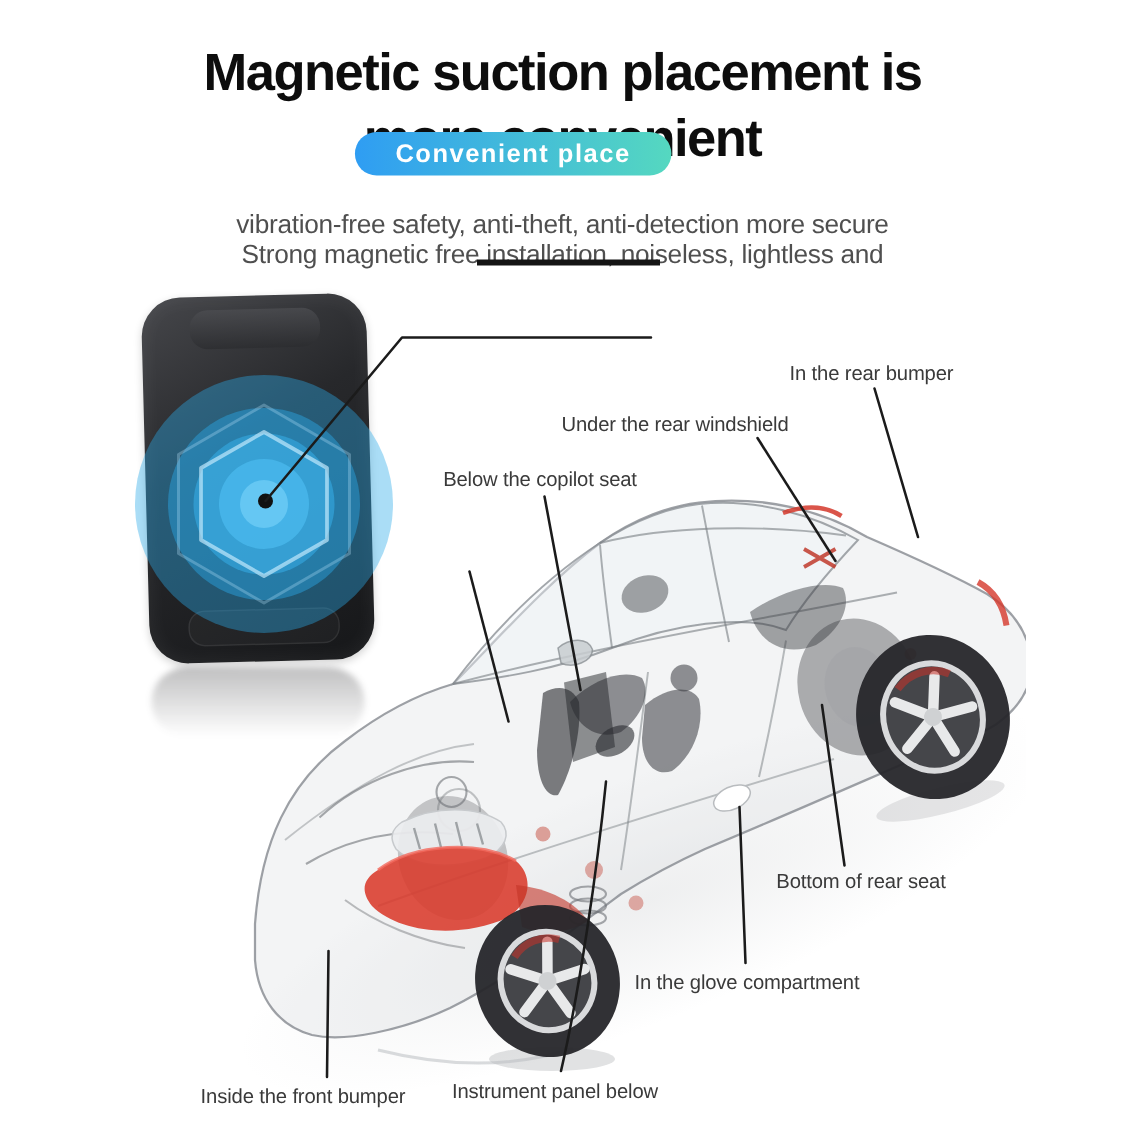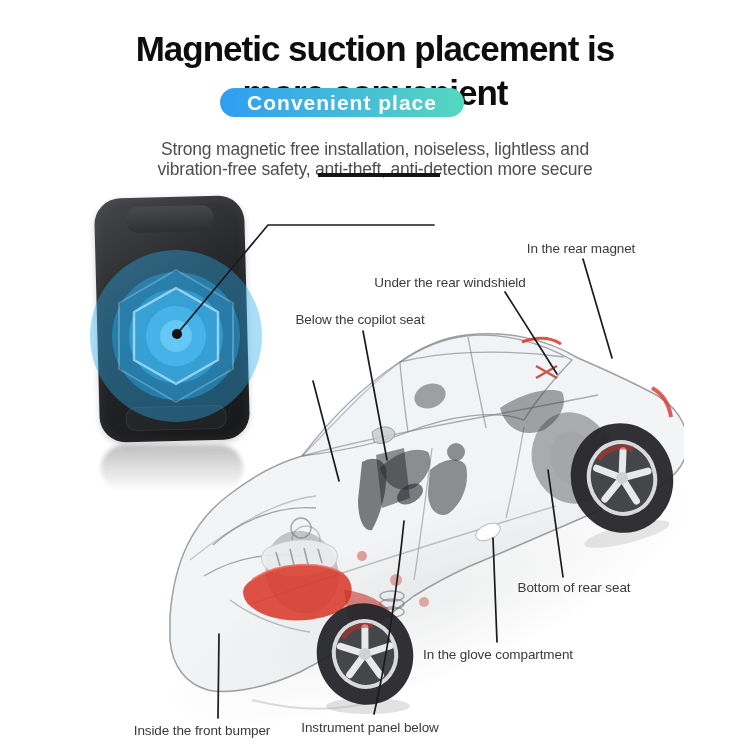--- a/index.html
+++ b/index.html
@@ -10,21 +10,21 @@
   
   .title{
     position:absolute;top:4px;left:0;width:750px;text-align:center;
     font-size:35px;line-height:44px;font-weight:bold;color:#0d0d0d;letter-spacing:-1px;
   }
   .title span{display:block;}
   .badge{
     position:absolute;top:88px;left:50%;transform:translateX(-50%);
     height:29px;line-height:29px;padding:0 27px;border-radius:15px;
     background:linear-gradient(90deg,#2f9df3 0%,#55d8c0 100%);
-    color:#ffffff;font-size:21px;font-weight:bold;letter-spacing:1px;white-space:nowrap;
+    color:#ffffff;font-size:17px;font-weight:bold;letter-spacing:1px;white-space:nowrap;
   }
   .subtitle{
     position:absolute;top:121px;left:0;width:750px;text-align:center;
     font-size:17.5px;line-height:20px;color:#4f4f4f;letter-spacing:-0.2px;
   }
   .subtitle span{display:block;}
   .divider{position:absolute;top:173px;left:318px;width:122px;height:4px;background:#141414;}
 
   
   .device{
@@ -63,22 +63,22 @@
 <body>
 
 <div class="stage">
 
   <h1 class="title">
     <span>Magnetic suction placement is</span>
     <span>more convenient</span>
   </h1>
   <div class="badge">Convenient place</div>
   <p class="subtitle">
+    <span>vibration-free safety, anti-theft, anti-detection more secure</span>
     <span>Strong magnetic free installation, noiseless, lightless and</span>
-    <span>vibration-free safety, anti-theft, anti-detection more secure</span>
   </p>
   <div class="divider"></div>
 
   <div class="device-reflection"></div>
   <div class="device"></div>
 
   <svg class="scene" viewBox="0 0 750 750" aria-hidden="true">
 
     <defs>
       <radialGradient id="shadowGrad" cx="50%" cy="50%" r="50%">
@@ -228,21 +228,21 @@
       <line x1="505" y1="292" x2="557" y2="374"></line>
       <line x1="363" y1="331" x2="387" y2="460"></line>
       <line x1="313" y1="381" x2="339" y2="481"></line>
       <line x1="548" y1="470" x2="563" y2="577"></line>
       <line x1="493" y1="538" x2="497" y2="642"></line>
       <path d="M 404,521 C 398,582 386,662 374,714"></path>
       <line x1="219" y1="634" x2="218" y2="718"></line>
     </g>
   </svg>
 
-  <div class="callout" style="left:581px;top:241px;">In the rear magnet</div>
+  <div class="callout" style="left:581px;top:241px;">In the rear bumper</div>
   <div class="callout" style="left:450px;top:275px;">Under the rear windshield</div>
   <div class="callout" style="left:360px;top:312px;text-align:center;">Below the copilot seat</div>
   <div class="callout" style="left:574px;top:580px;">Bottom of rear seat</div>
   <div class="callout" style="left:498px;top:647px;">In the glove compartment</div>
   <div class="callout" style="left:370px;top:720px;">Instrument panel below</div>
   <div class="callout" style="left:202px;top:723px;">Inside the front bumper</div>
 
 </div>
 
 </body></html>

